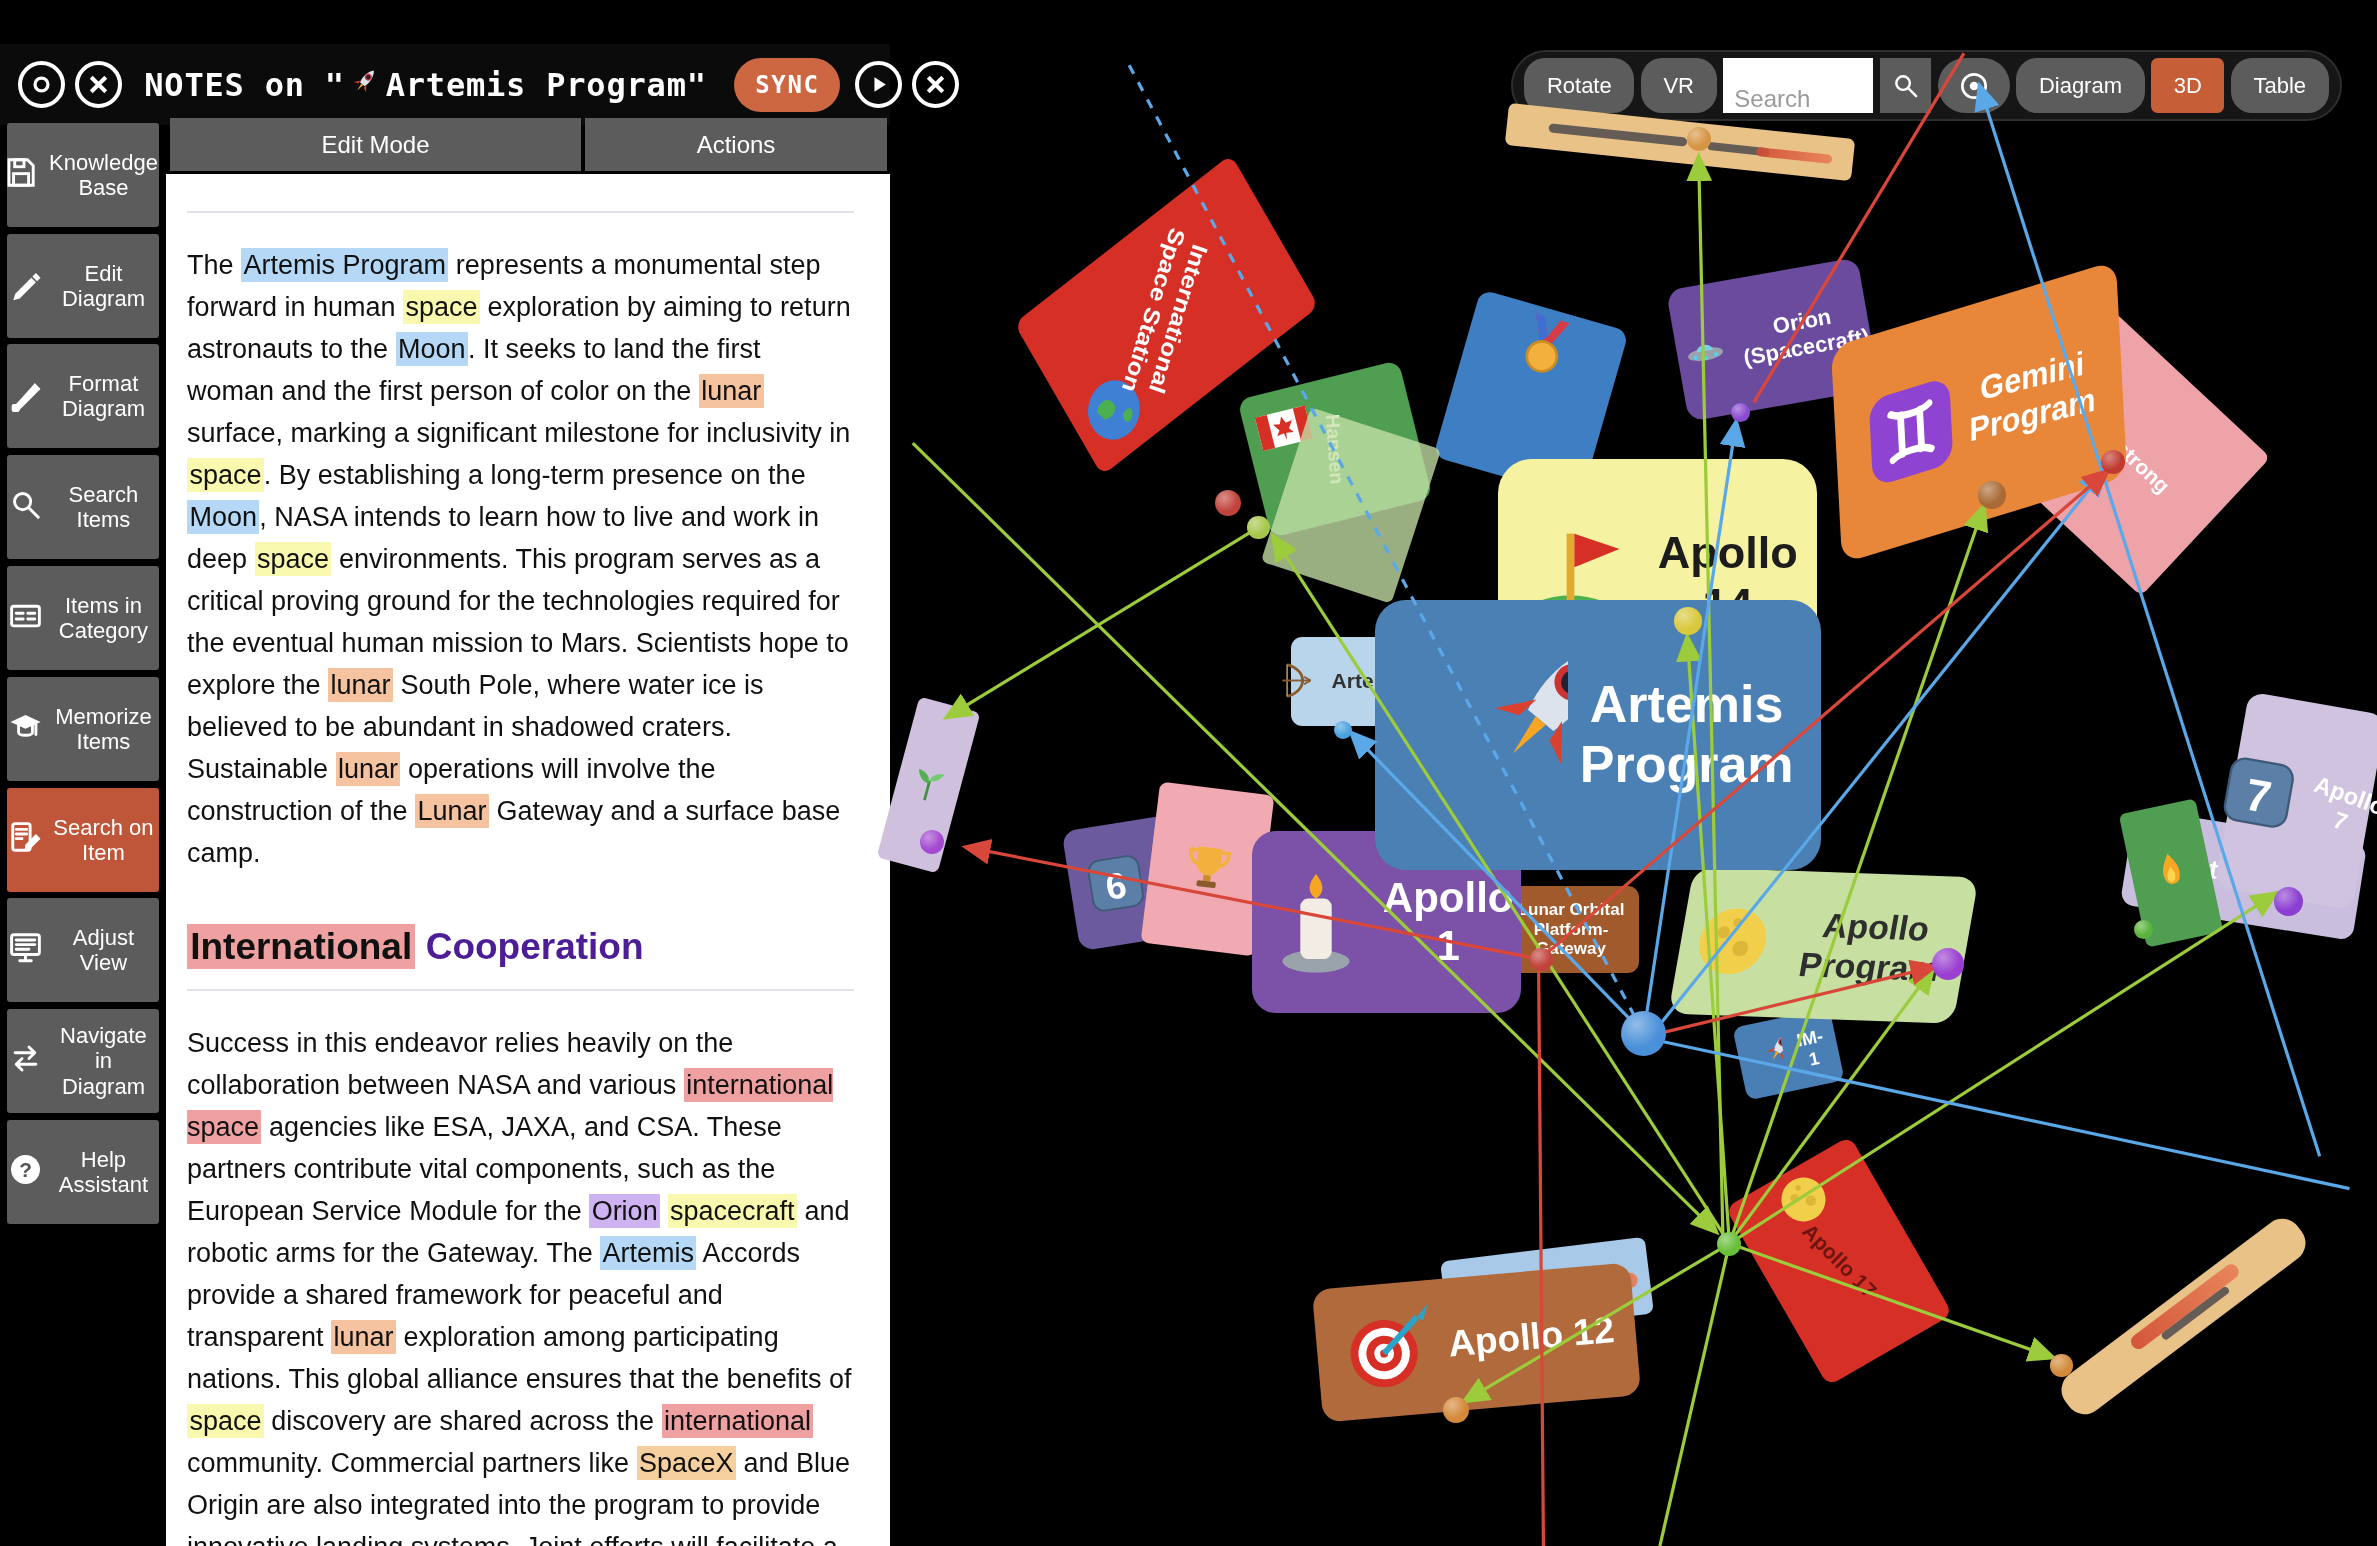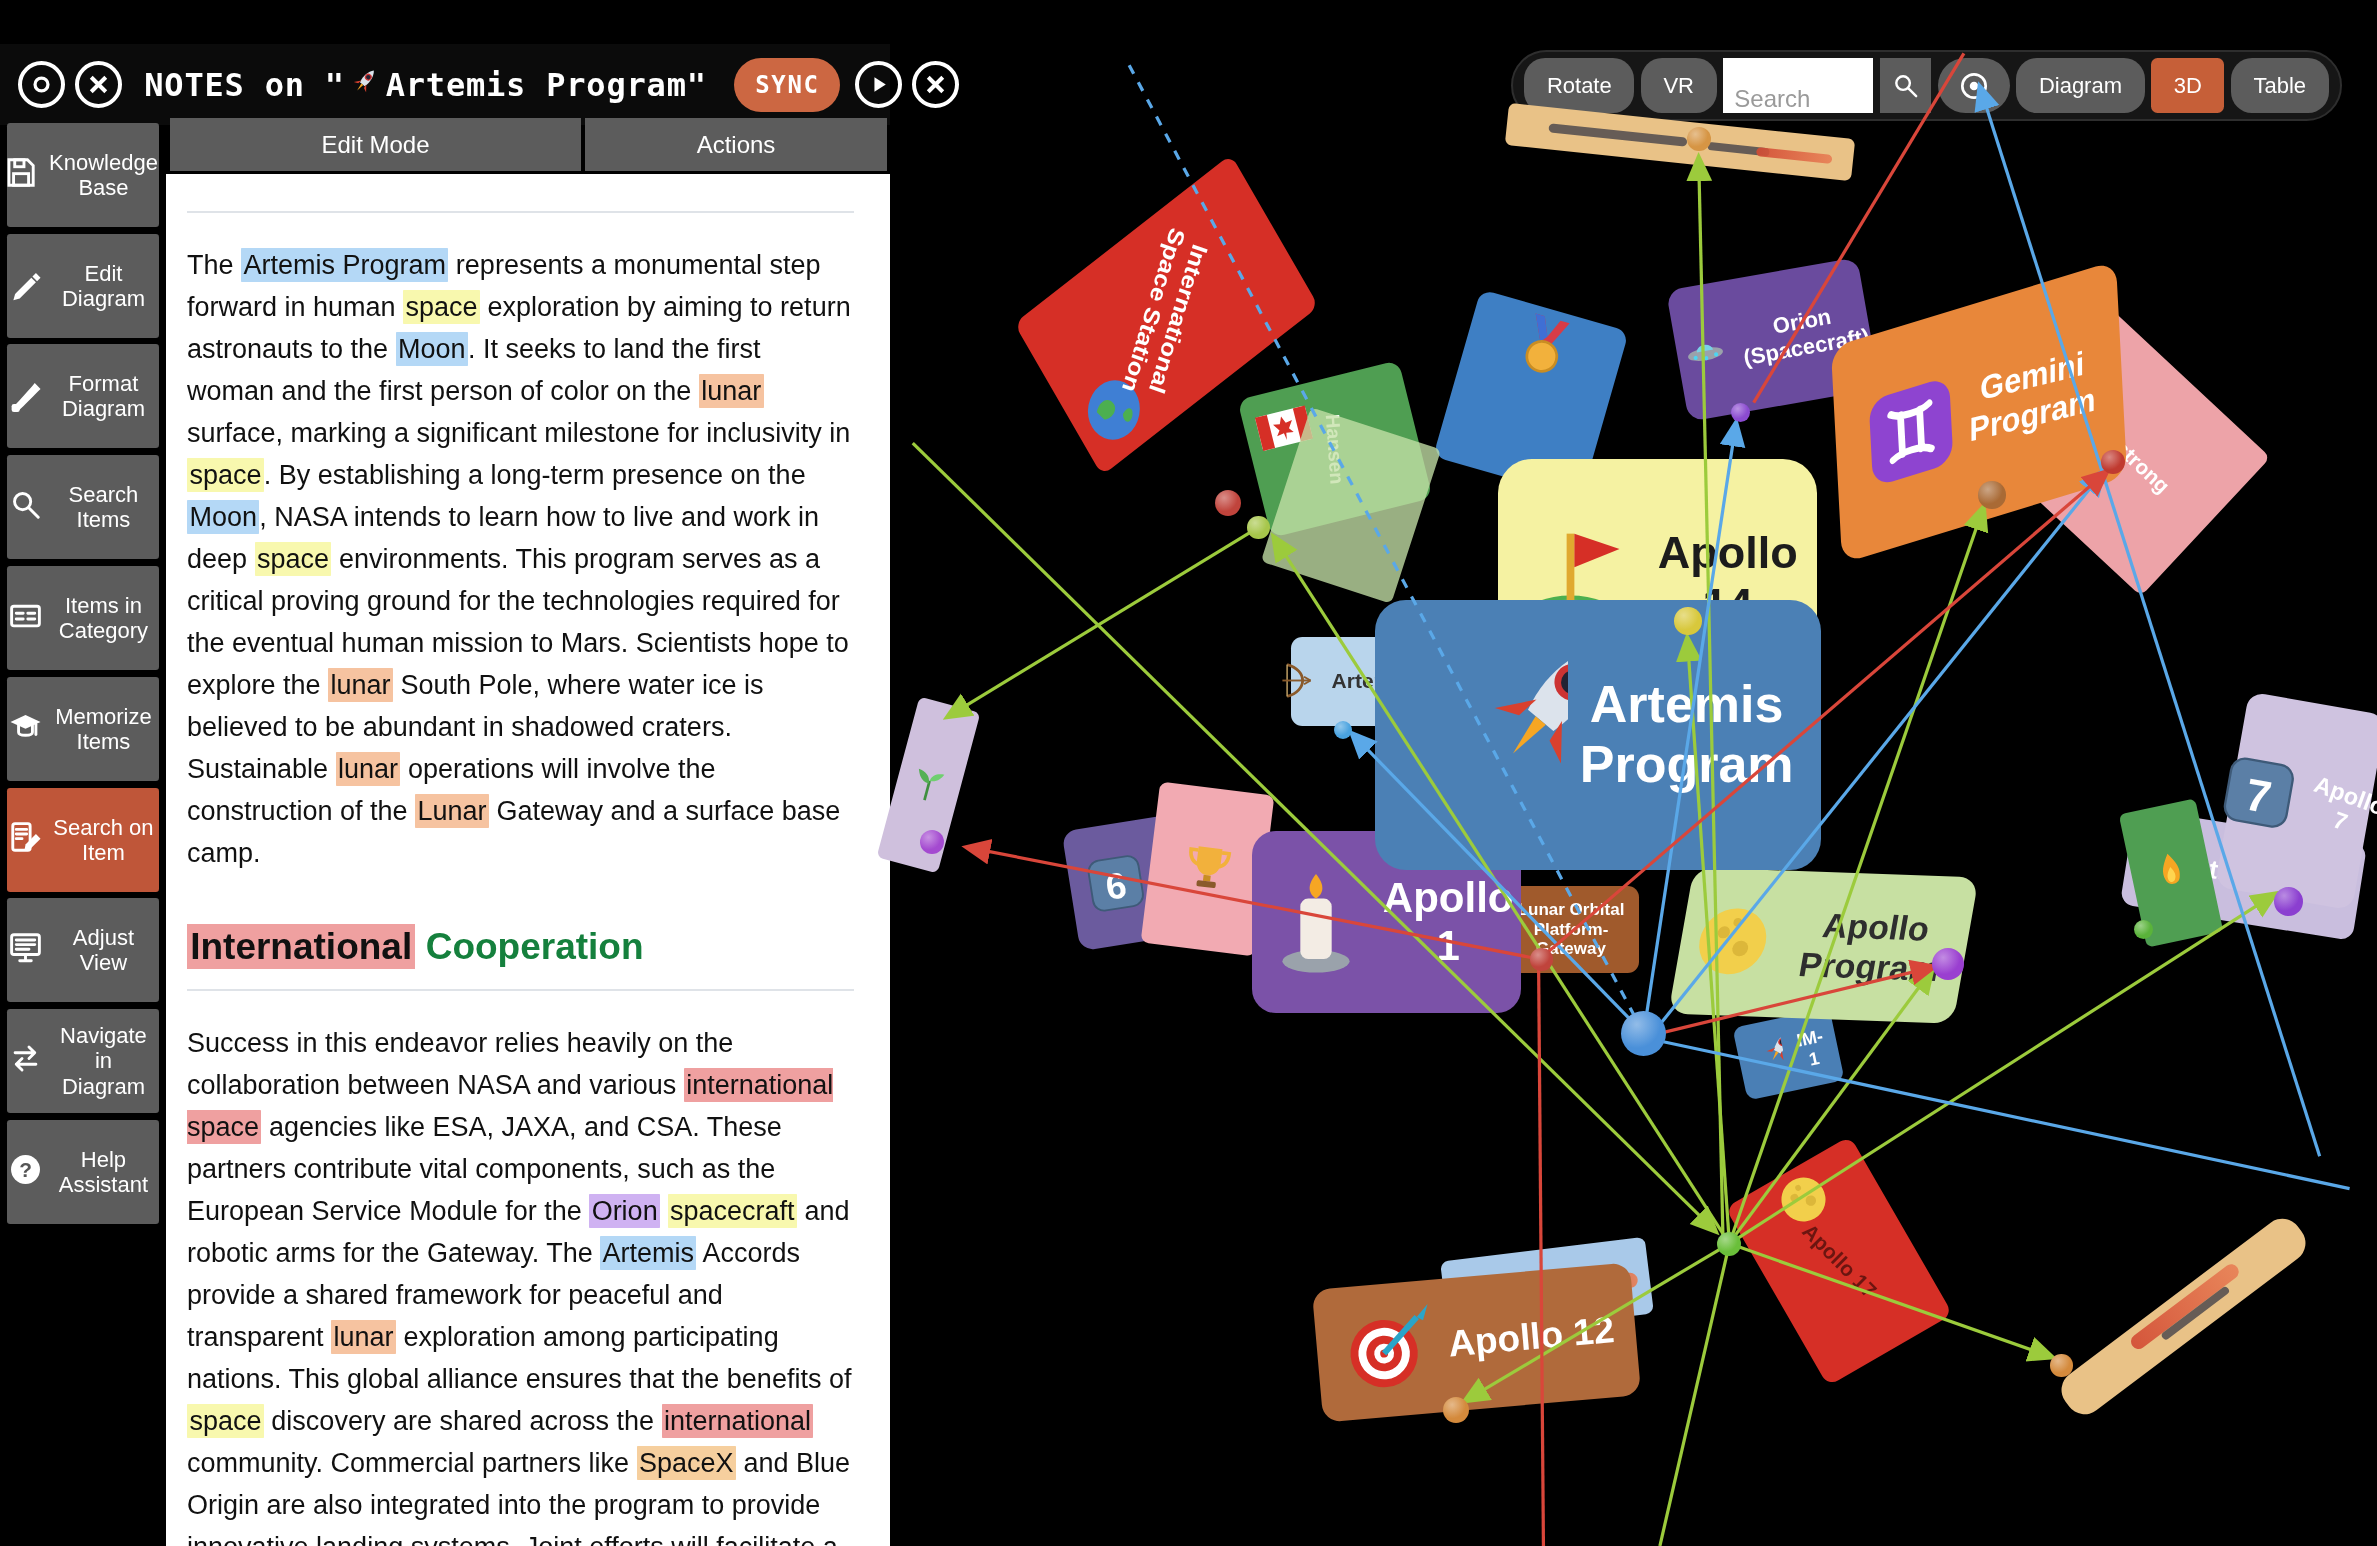--- a/index.html
+++ b/index.html
@@ -170,21 +170,21 @@
         <span><svg width="37" height="37" viewBox="0 0 64 64" style="font-size:27px">
             <circle cx="32" cy="32" r="25" fill="#fff"></circle>
             <text x="32" y="45" font-size="36" text-anchor="middle" fill="#555" font-weight="bold" font-family="Liberation Sans">?</text>
           </svg></span>
         <span class="lab">Help Assistant</span>
       </div>
     </div>
   <div id="notes-body">
       <hr>
       <p><span>The </span><span class="hl" style="background: rgb(180, 216, 246);">Artemis Program</span><span> represents a monumental step forward in human </span><span class="hl" style="background: rgb(248, 248, 174);">space</span><span> exploration by aiming to return astronauts to the </span><span class="hl" style="background: rgb(180, 216, 246);">Moon</span><span>. It seeks to land the first woman and the first person of color on the </span><span class="hl" style="background: rgb(246, 195, 160);">lunar</span><span> surface, marking a significant milestone for inclusivity in </span><span class="hl" style="background: rgb(248, 248, 174);">space</span><span>. By establishing a long-term presence on the </span><span class="hl" style="background: rgb(180, 216, 246);">Moon</span><span>, NASA intends to learn how to live and work in deep </span><span class="hl" style="background: rgb(248, 248, 174);">space</span><span> environments. This program serves as a critical proving ground for the technologies required for the eventual human mission to Mars. Scientists hope to explore the </span><span class="hl" style="background: rgb(246, 195, 160);">lunar</span><span> South Pole, where water ice is believed to be abundant in shadowed craters. Sustainable </span><span class="hl" style="background: rgb(246, 195, 160);">lunar</span><span> operations will involve the construction of the </span><span class="hl" style="background: rgb(246, 195, 160);">Lunar</span><span> Gateway and a surface base camp.</span></p>
-      <h2><span style="color: rgb(17, 17, 17); background: rgb(239, 160, 160); padding: 2.4px 3.2px;">International</span><span> </span><span style="color: #15803d;">Cooperation</span></h2>
+      <h2><span style="color: rgb(17, 17, 17); background: rgb(239, 160, 160); padding: 2.4px 3.2px;">International</span><span> </span><span style="color: #4c1d95;">Cooperation</span></h2>
       <hr>
       <p><span>Success in this endeavor relies heavily on the collaboration between NASA and various </span><span class="hl" style="background: rgb(239, 160, 160);">international space</span><span> agencies like ESA, JAXA, and CSA. These partners contribute vital components, such as the European Service Module for the </span><span class="hl" style="background: rgb(207, 178, 242);">Orion</span><span> </span><span class="hl" style="background: rgb(248, 248, 174);">spacecraft</span><span> and robotic arms for the Gateway. The </span><span class="hl" style="background: rgb(180, 216, 246);">Artemis</span><span> Accords provide a shared framework for peaceful and transparent </span><span class="hl" style="background: rgb(246, 195, 160);">lunar</span><span> exploration among participating nations. This global alliance ensures that the benefits of </span><span class="hl" style="background: rgb(248, 248, 174);">space</span><span> discovery are shared across the </span><span class="hl" style="background: rgb(239, 160, 160);">international</span><span> community. Commercial partners like </span><span class="hl" style="background: rgb(246, 207, 158);">SpaceX</span><span> and Blue Origin are also integrated into the program to provide innovative landing systems. Joint efforts will facilitate a continuous presence on the </span></p>
     </div>
   <div id="toolbar">
       <div class="tb-btn">Rotate</div>
       <div class="tb-btn">VR</div>
       <div class="tb-search">
         <span>Search</span>
       </div>
       <div class="tb-sq">

